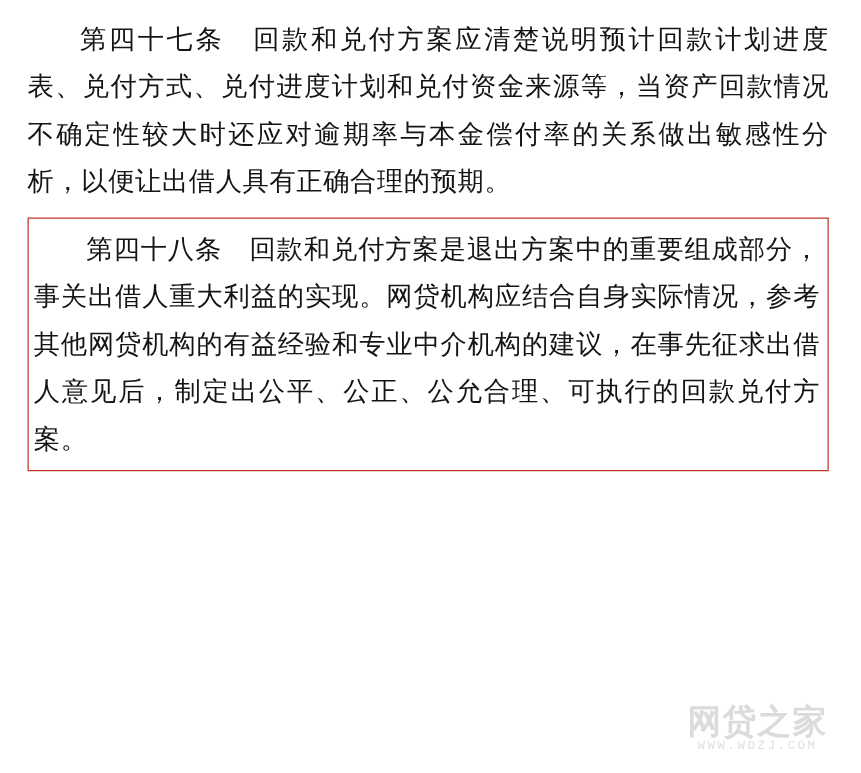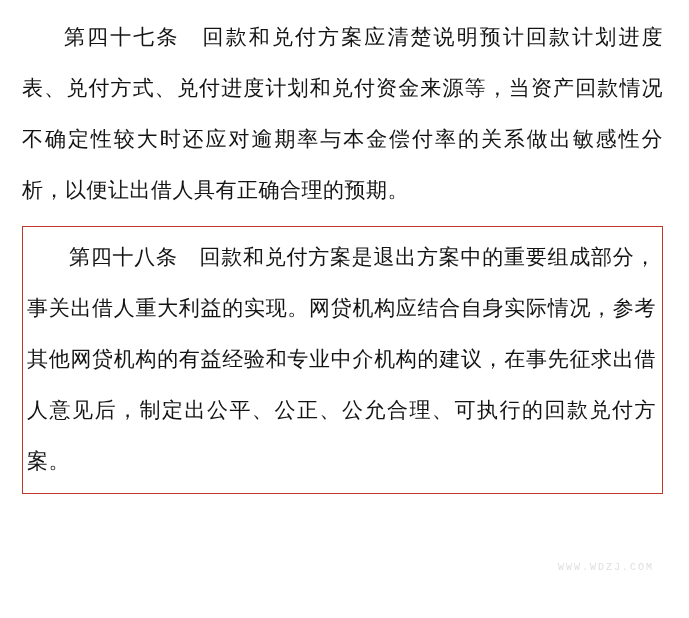--- a/index.html
+++ b/index.html
@@ -17,21 +17,21 @@
   }
   .page {
     position: relative;
     width: 689px;
     height: 618px;
     box-sizing: border-box;
     padding: 10px 26px 0 22px;
   }
   .para {
     font-size: 21px;
-    line-height: 51px;
+    line-height: 38px;
     letter-spacing: 0.5px;
     text-align: justify;
     text-justify: inter-ideograph;
     margin: 0;
     text-indent: 2em;
     color: #141414;
   }
   .para-1 {
     margin-top: 2px;
   }
@@ -82,16 +82,17 @@
 <div class="page">
 
   <p class="para para-1">第四十七条　回款和兑付方案应清楚说明预计回款计划进度表、兑付方式、兑付进度计划和兑付资金来源等，当资产回款情况不确定性较大时还应对逾期率与本金偿付率的关系做出敏感性分析，以便让出借人具有正确合理的预期。</p>
 
   <div class="highlight-box" style="border-color: rgb(192, 57, 43);">
     <p class="para">第四十八条　回款和兑付方案是退出方案中的重要组成部分，事关出借人重大利益的实现。网贷机构应结合自身实际情况，参考其他网贷机构的有益经验和专业中介机构的建议，在事先征求出借人意见后，制定出公平、公正、公允合理、可执行的回款兑付方案。</p>
   </div>
 
 
   <div class="watermark">
+    <div class="wm-text">网贷之家</div>
     <div class="wm-sub">WWW.WDZJ.COM</div>
   </div>
 
 </div>
 
 </body></html>

